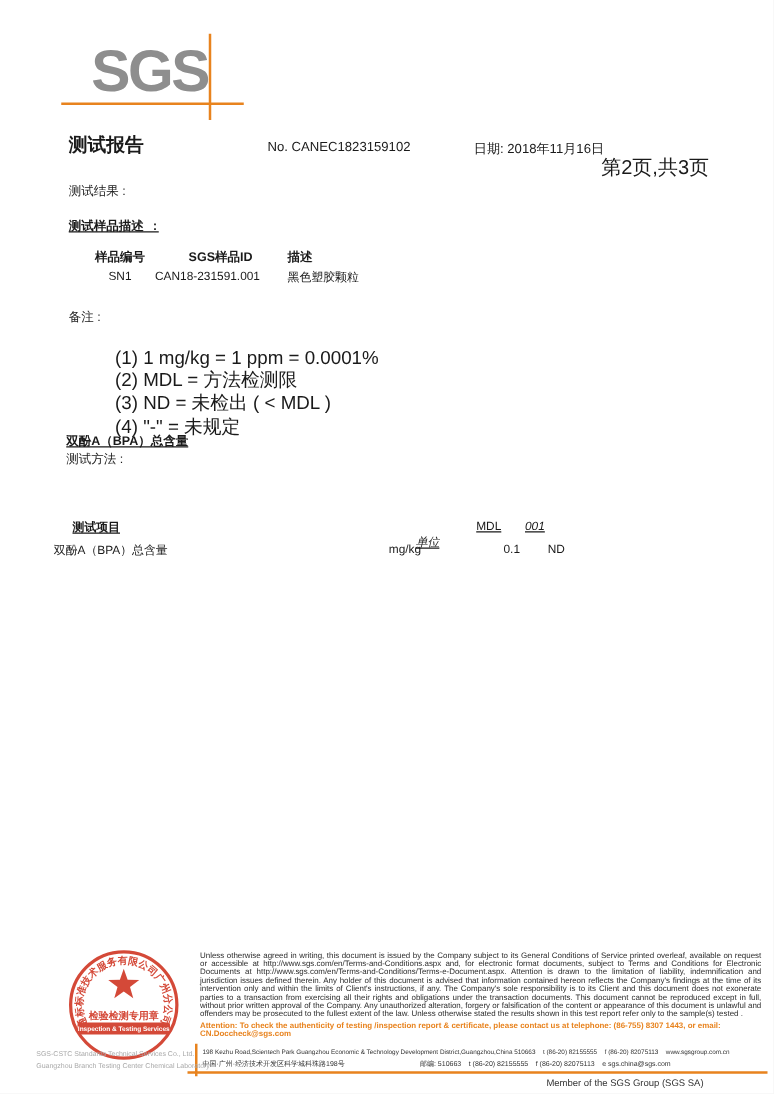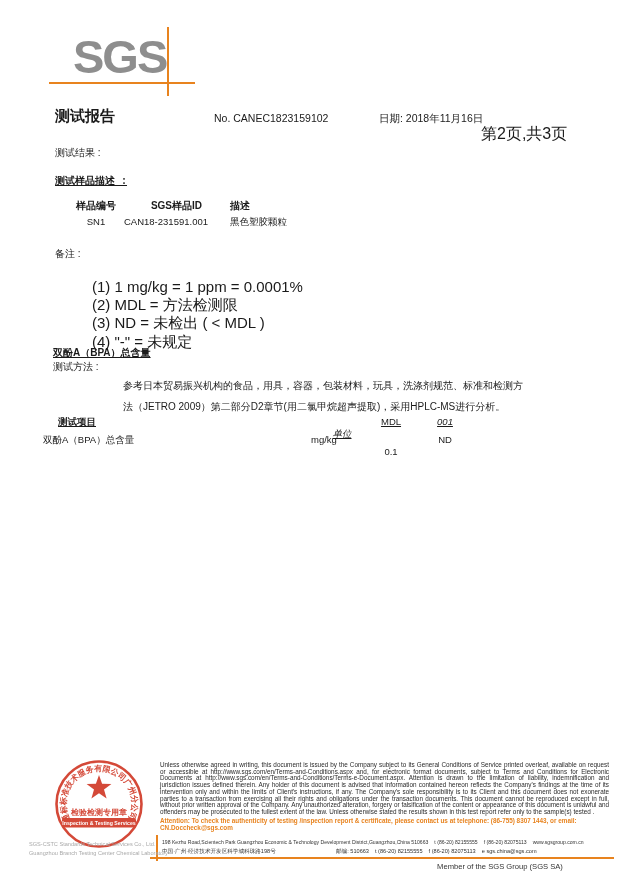--- a/index.html
+++ b/index.html
@@ -34,24 +34,24 @@
   .st-v3 { position:absolute; left:230px; top:216px; font-size:9.5px; }
   .remarks-label { position:absolute; left:55px; top:247px; font-size:10px; }
   .remarks { position:absolute; left:92px; top:278px; font-size:15px; line-height:18.2px; }
   .bpa-heading { position:absolute; left:53px; top:346px; font-size:10px; font-weight:bold; text-decoration:underline; }
   .method-label { position:absolute; left:53px; top:360px; font-size:10px; }
   .method-text { position:absolute; left:123px; top:376px; width:480px; font-size:10px; line-height:20.5px; }
   
   .rt-h-item { position:absolute; left:58px;  top:416px; font-size:9.5px; font-weight:bold; text-decoration:underline; }
   .rt-h-unit { position:absolute; left:317px; top:416px; width:50px; text-align:center; font-size:9.5px; font-style:italic; text-decoration:underline;margin-top:12px; }
   .rt-h-mdl  { position:absolute; left:366px; top:416px; width:50px; text-align:center; font-size:9.5px; text-decoration:underline; }
-  .rt-h-smp  { position:absolute; left:420px; top:416px; width:50px; text-align:center; font-size:9.5px; font-style:italic; text-decoration:underline; }
+  .rt-h-smp  { position:absolute; left:420px; top:416px; width:50px; text-align:left; font-size:9.5px; font-style:italic; text-decoration:underline; }
   .rt-v-item { position:absolute; left:43px;  top:434px; font-size:9.5px; }
   .rt-v-unit { position:absolute; left:311px; top:434px; width:50px; font-size:9.5px; }
-  .rt-v-mdl  { position:absolute; left:366px; top:434px; width:50px; text-align:center; font-size:9.5px;margin-top:12px; }
+  .rt-v-mdl  { position:absolute; left:366px; top:434px; width:50px; text-align:right; font-size:9.5px; }
   .rt-v-smp  { position:absolute; left:420px; top:434px; width:50px; text-align:center; font-size:9.5px; }
   
   .disclaimer-block { position:absolute; left:160px; top:762px; width:449px; }
   .disclaimer { font-size:6.35px; line-height:6.7px; text-align:justify; color:#2b2b2b; }
   .attention  { margin-top:2px; font-size:6.35px; line-height:6.9px; font-weight:bold; color:#e8831e; }
   .stamp { position:absolute; left:46px; top:758px; opacity:0.92; }
   .lab-names { position:absolute; left:29px; top:840px; font-size:5.6px; line-height:8.5px; color:#a9a9a9; width:145px; z-index:3; }
   .footer-vline { position:absolute; left:156px; top:835px; width:1.5px; height:26px; background:#e8831e; }
   .addr-row1 { position:absolute; left:162px; top:839px; width:452px; display:flex; gap:6px; white-space:nowrap; font-size:5.1px; color:#333; align-items:baseline; }
   .addr-row2 { position:absolute; left:162px; top:848px; width:452px; display:flex; gap:6px; white-space:nowrap; font-size:5.6px; color:#333; align-items:baseline; }
@@ -86,24 +86,20 @@
   <div class="remarks-label">备注 :</div>
   <div class="remarks">
     <div>(1) 1 mg/kg = 1 ppm = 0.0001%</div>
     <div>(2) MDL = 方法检测限</div>
     <div>(3) ND = 未检出 ( &lt; MDL )</div>
     <div>(4) "-" = 未规定</div>
   </div>
 
   <div class="bpa-heading">双酚A（BPA）总含量</div>
   <div class="method-label">测试方法 :</div>
-  <div class="method-text">
-    <div>参考日本贸易振兴机构的食品，用具，容器，包装材料，玩具，洗涤剂规范、标准和检测方</div>
-    <div>法（JETRO 2009）第二部分D2章节(用二氯甲烷超声提取)，采用HPLC-MS进行分析。</div>
-  </div>
 
   <div class="rt-h-item">测试项目</div>
   <div class="rt-h-unit">单位</div>
   <div class="rt-h-mdl">MDL</div>
   <div class="rt-h-smp">001</div>
   <div class="rt-v-item">双酚A（BPA）总含量</div>
   <div class="rt-v-unit">mg/kg</div>
   <div class="rt-v-mdl">0.1</div>
   <div class="rt-v-smp">ND</div>
 

